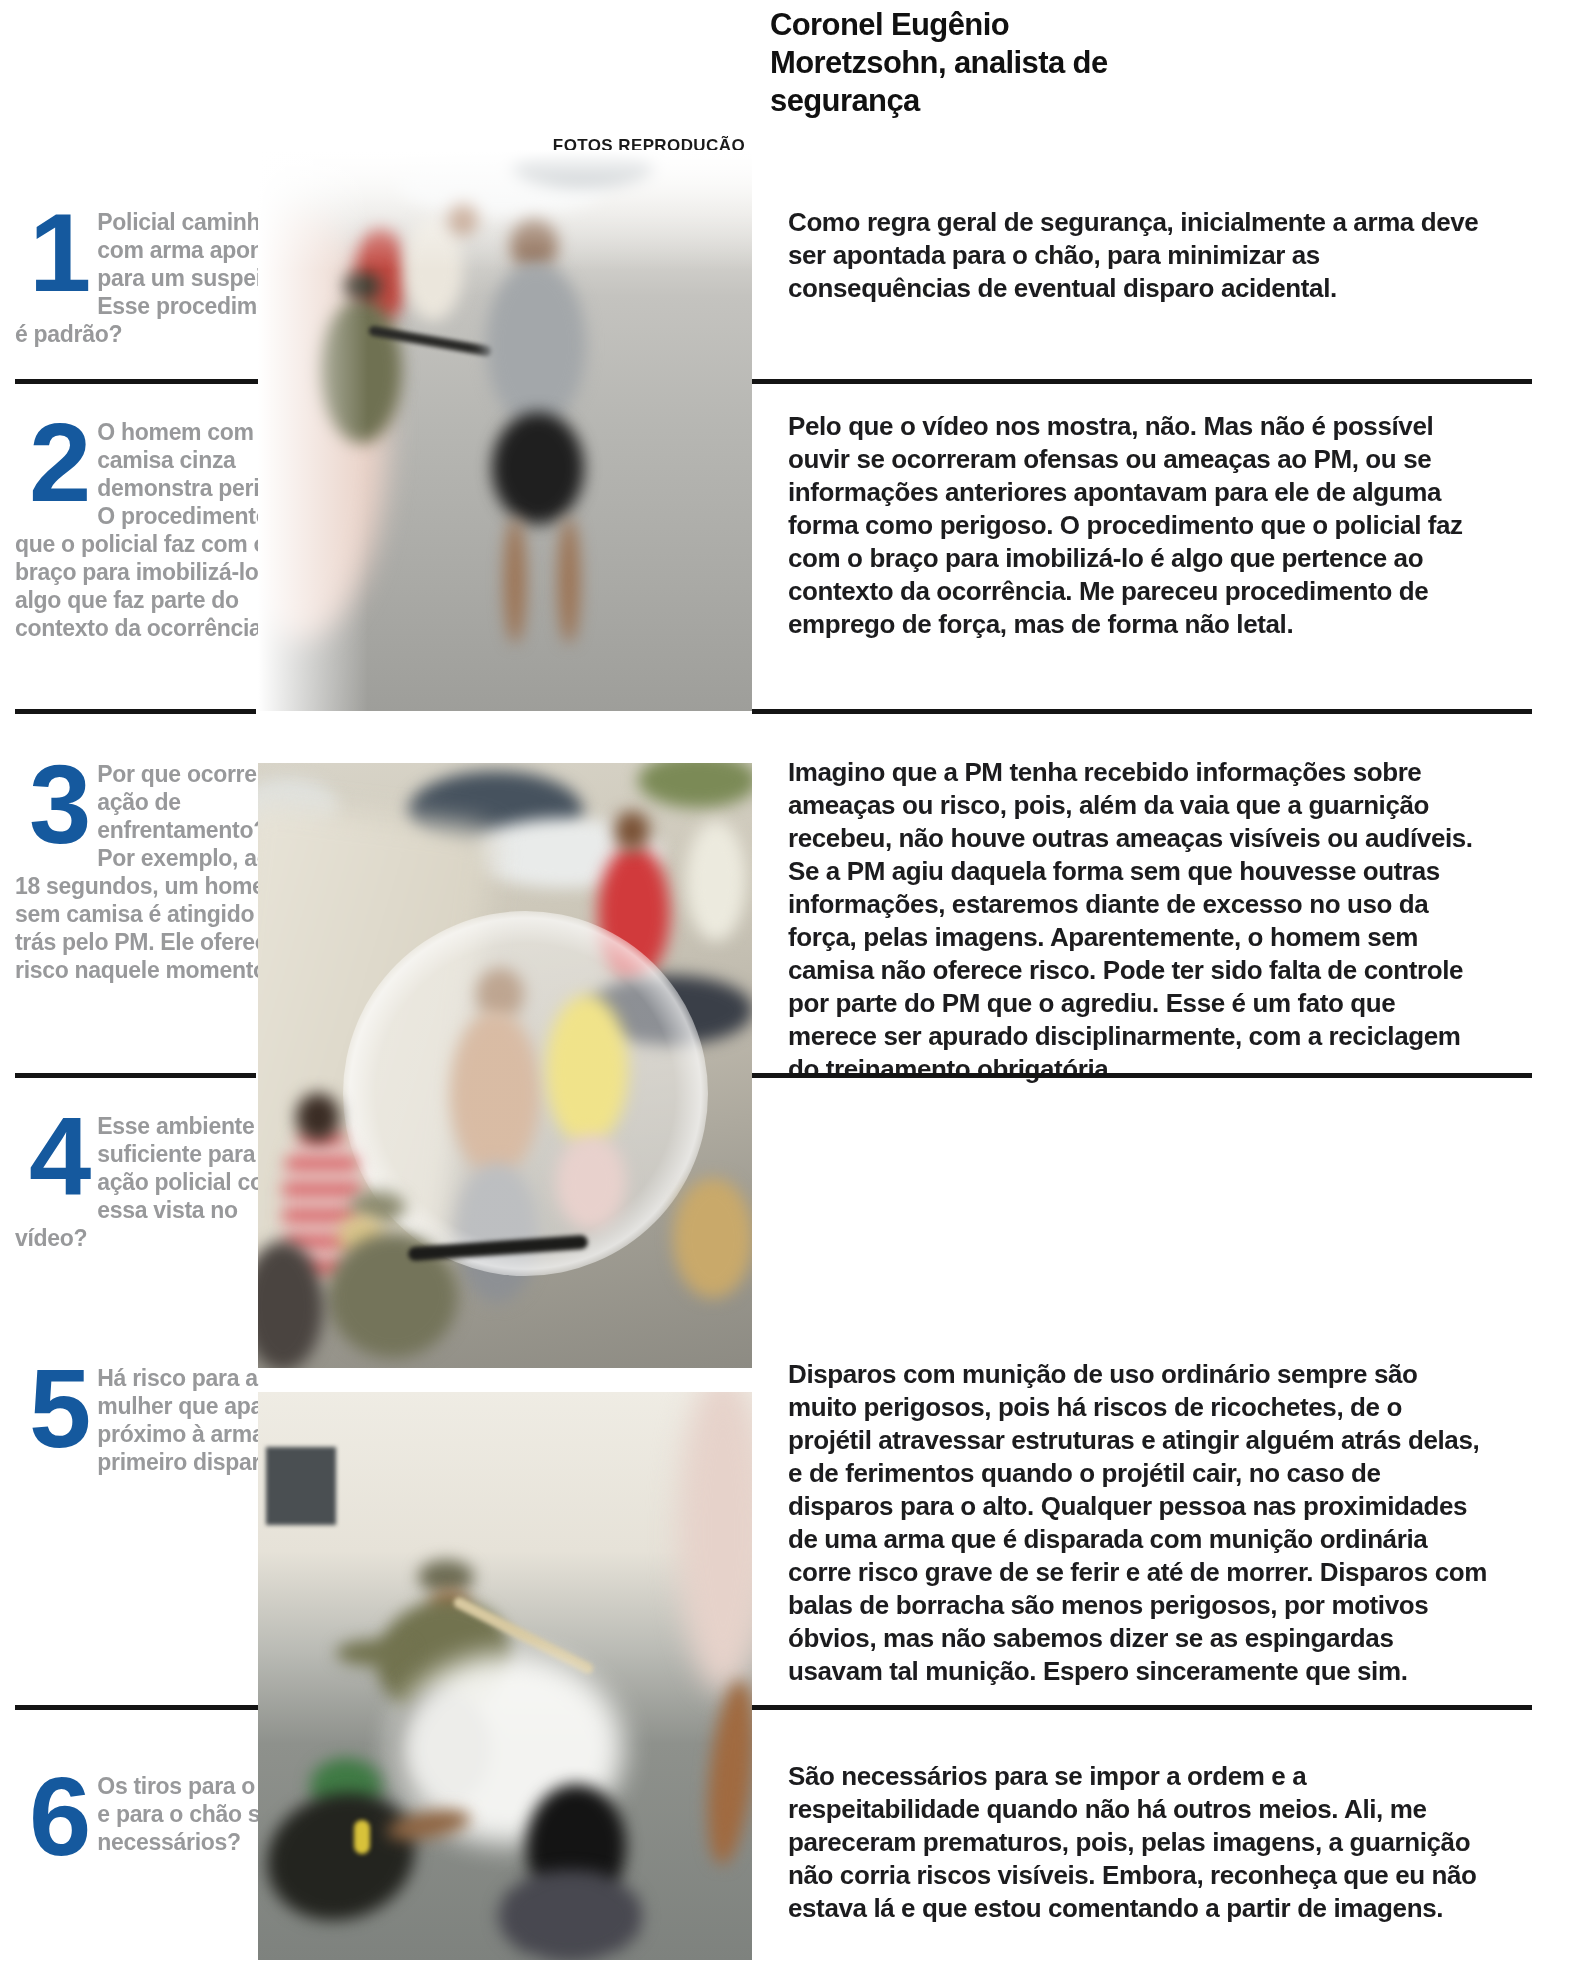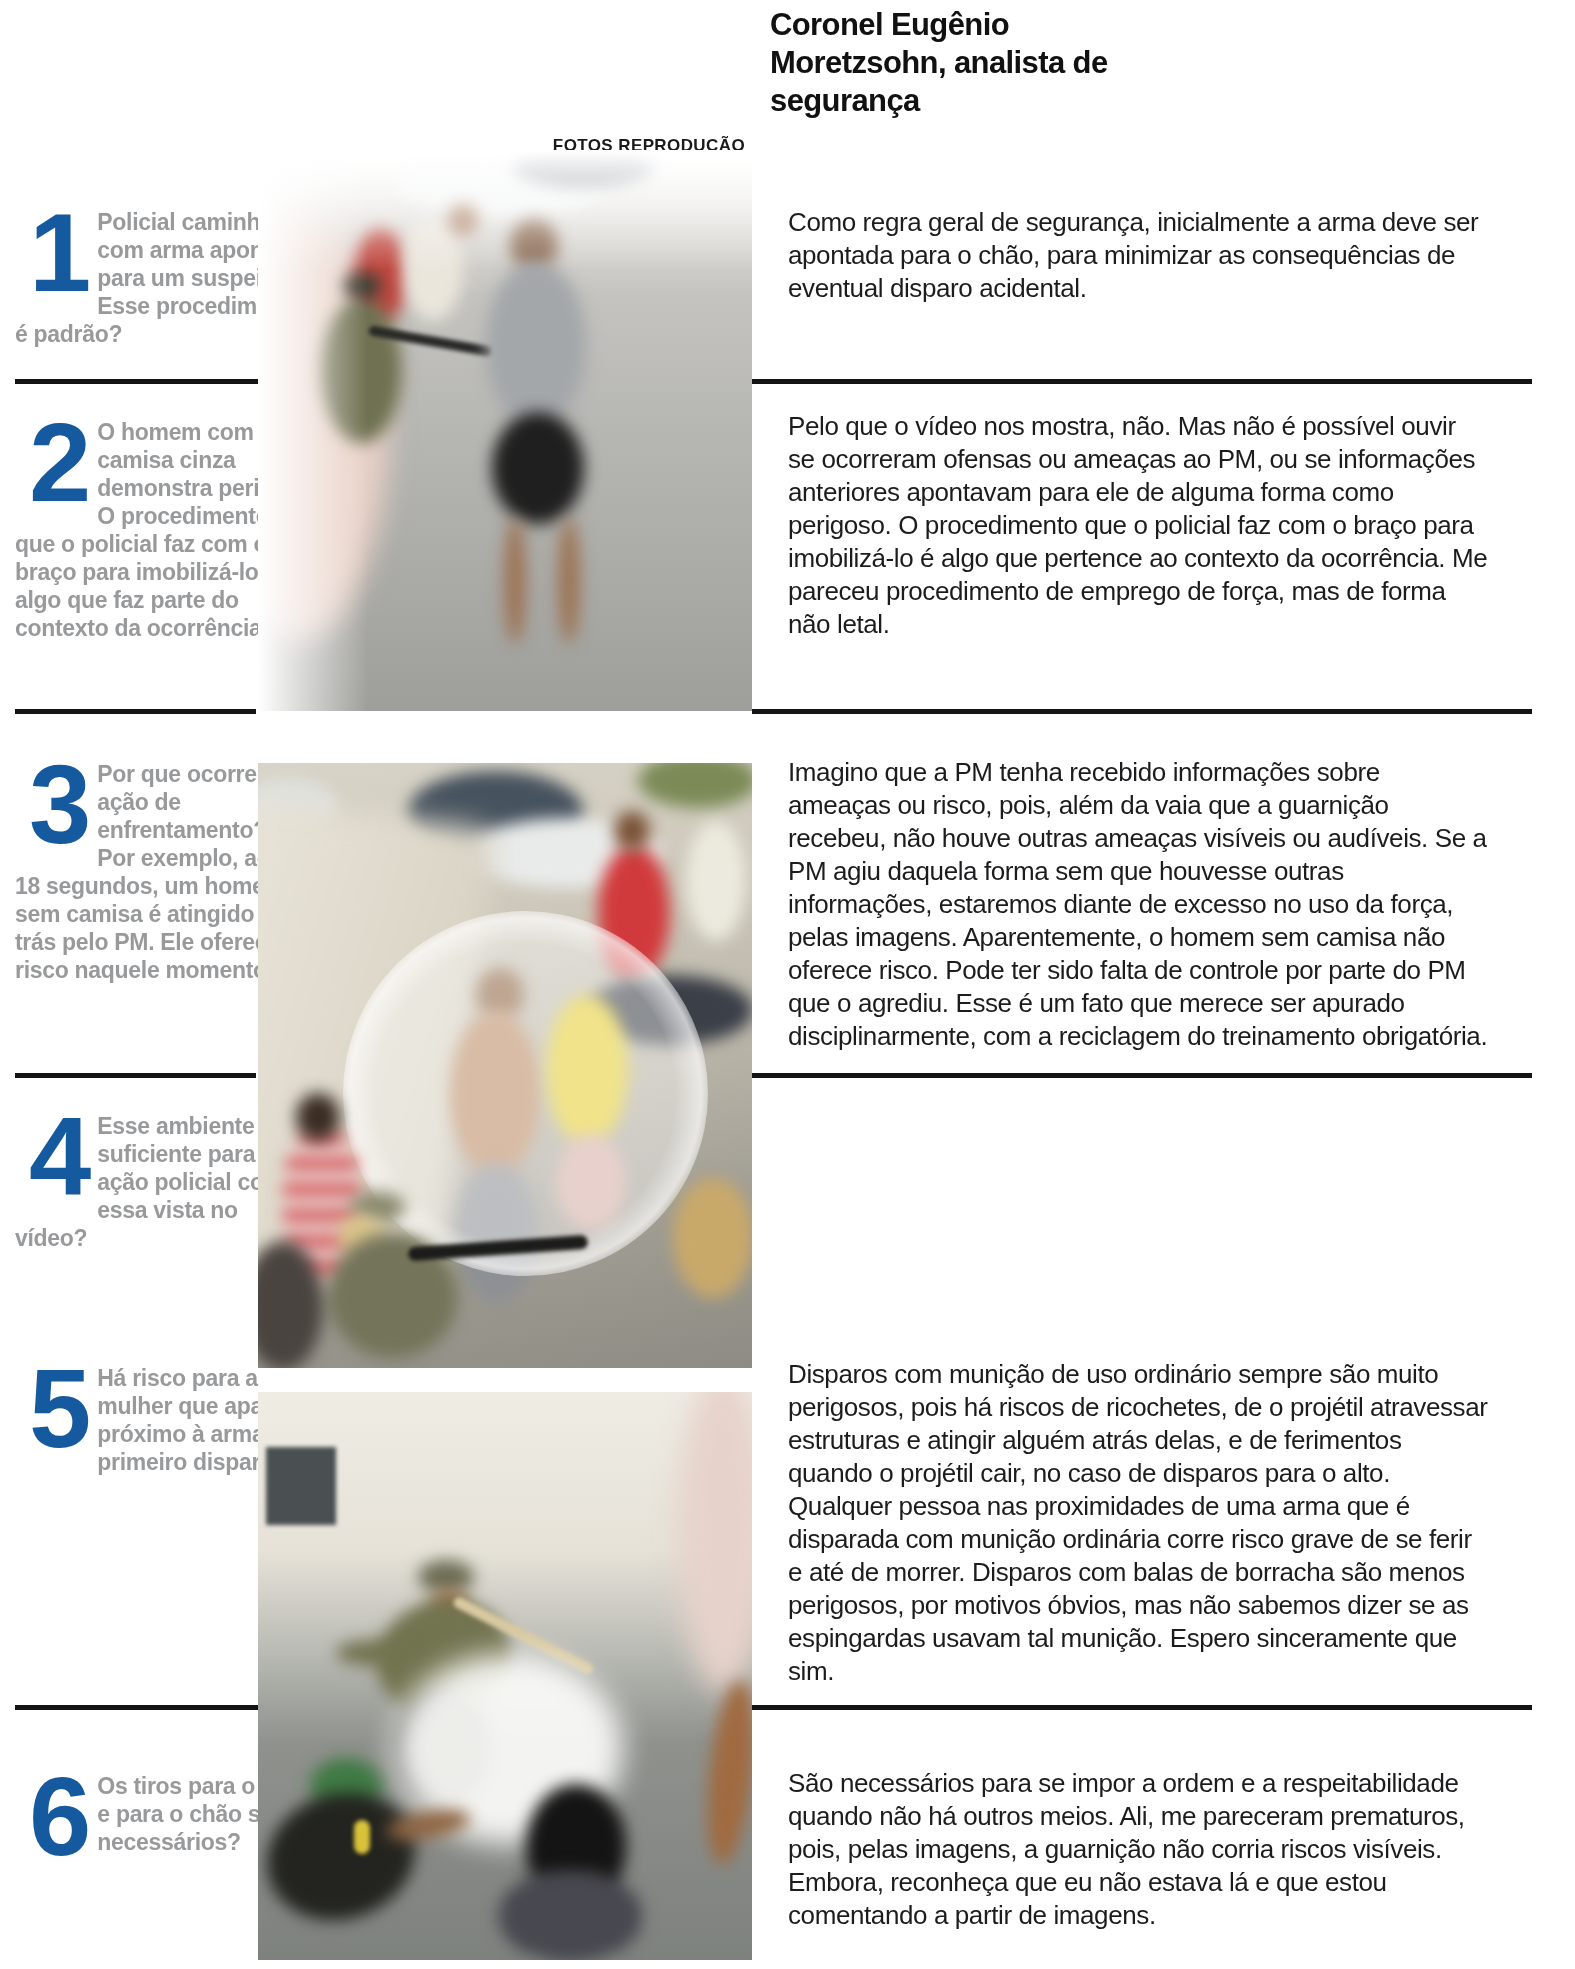--- a/index.html
+++ b/index.html
@@ -25,21 +25,21 @@
     font-size:23px;line-height:28px;font-weight:bold;color:#98999b;
     letter-spacing:-0.3px;
   }
   .qnum{
     float:left;height:85px;line-height:85px;margin:2px 10px 0 14px;
     font-size:112px;font-weight:bold;color:#15599e;letter-spacing:-4px;
   }
   
   .answer{
     position:absolute;left:788px;width:700px;margin:0;
-    font-size:26px;line-height:33px;font-weight:400;color:#1c1c1e;
+    font-size:26px;line-height:33px;font-weight:700;color:#1c1c1e;
     letter-spacing:-0.4px;
   }
   
   .photo{position:absolute;left:258px;width:494px;overflow:hidden;z-index:2;background:#b9b8b2;}
   .b{position:absolute;}
   .soft{filter:blur(8px);border-radius:50%;}
   .soft2{filter:blur(14px);border-radius:50%;}
   .fade-top{position:absolute;left:0;top:0;width:100%;height:120px;
     background:linear-gradient(180deg,#ffffff 0%,rgba(255,255,255,0) 100%);}
   .fade-left{position:absolute;left:0;top:0;width:110px;height:100%;
@@ -92,21 +92,21 @@
   </section>
   <section class="question" style="top:1772px;">
     <span class="qnum">6</span>
     <span>Os tiros para o alto e para o chão são necessários?</span>
   </section>
 
   <p class="answer" style="top:206px;">Como regra geral de segurança, inicialmente a arma deve ser apontada para o chão, para minimizar as consequências de eventual disparo acidental.</p>
   <p class="answer" style="top:410px;">Pelo que o vídeo nos mostra, não. Mas não é possível ouvir se ocorreram ofensas ou ameaças ao PM, ou se informações anteriores apontavam para ele de alguma forma como perigoso. O procedimento que o policial faz com o braço para imobilizá-lo é algo que pertence ao contexto da ocorrência. Me pareceu procedimento de emprego de força, mas de forma não letal.</p>
   <p class="answer" style="top:756px;">Imagino que a PM tenha recebido informações sobre ameaças ou risco, pois, além da vaia que a guarnição recebeu, não houve outras ameaças visíveis ou audíveis. Se a PM agiu daquela forma sem que houvesse outras informações, estaremos diante de excesso no uso da força, pelas imagens. Aparentemente, o homem sem camisa não oferece risco. Pode ter sido falta de controle por parte do PM que o agrediu. Esse é um fato que merece ser apurado disciplinarmente, com a reciclagem do treinamento obrigatória.</p>
   <p class="answer" style="top:1358px;">Disparos com munição de uso ordinário sempre são muito perigosos, pois há riscos de ricochetes, de o projétil atravessar estruturas e atingir alguém atrás delas, e de ferimentos quando o projétil cair, no caso de disparos para o alto. Qualquer pessoa nas proximidades de uma arma que é disparada com munição ordinária corre risco grave de se ferir e até de morrer. Disparos com balas de borracha são menos perigosos, por motivos óbvios, mas não sabemos dizer se as espingardas usavam tal munição. Espero sinceramente que sim.</p>
-  <p class="answer" style="top:1760px;margin-top:7px;">São necessários para se impor a ordem e a respeitabilidade quando não há outros meios. Ali, me pareceram prematuros, pois, pelas imagens, a guarnição não corria riscos visíveis. Embora, reconheça que eu não estava lá e que estou comentando a partir de imagens.</p>
+  <p class="answer" style="top:1760px;">São necessários para se impor a ordem e a respeitabilidade quando não há outros meios. Ali, me pareceram prematuros, pois, pelas imagens, a guarnição não corria riscos visíveis. Embora, reconheça que eu não estava lá e que estou comentando a partir de imagens.</p>
 
   <div class="photo" style="top:150px;height:561px;
        background:linear-gradient(180deg,#fbfbfa 0%,#e4e2dd 10%,#c4c3bf 26%,#b6b6b2 50%,#a9a9a5 78%,#9e9e9a 100%);" aria-label="Still de vídeo: policial militar caminha com arma apontada em meio a uma multidão em rua de concreto">
     <div class="b soft2" style="left:-50px;top:60px;width:180px;height:430px;background:#e9d2c8;"></div>
     <div class="b soft" style="left:140px;top:2px;width:210px;height:64px;background:#f1f3f3;"></div>
     <div class="b soft" style="left:255px;top:-6px;width:140px;height:42px;background:#5c6a72;"></div>
     <div class="b soft" style="left:95px;top:78px;width:55px;height:95px;background:#c14840;"></div>
     <div class="b soft" style="left:145px;top:66px;width:60px;height:105px;background:#ebe6dc;"></div>
     <div class="b soft" style="left:190px;top:52px;width:30px;height:32px;background:#a97c5e;"></div>
     <div class="b soft" style="left:62px;top:148px;width:82px;height:145px;background:#6f7152;"></div>

